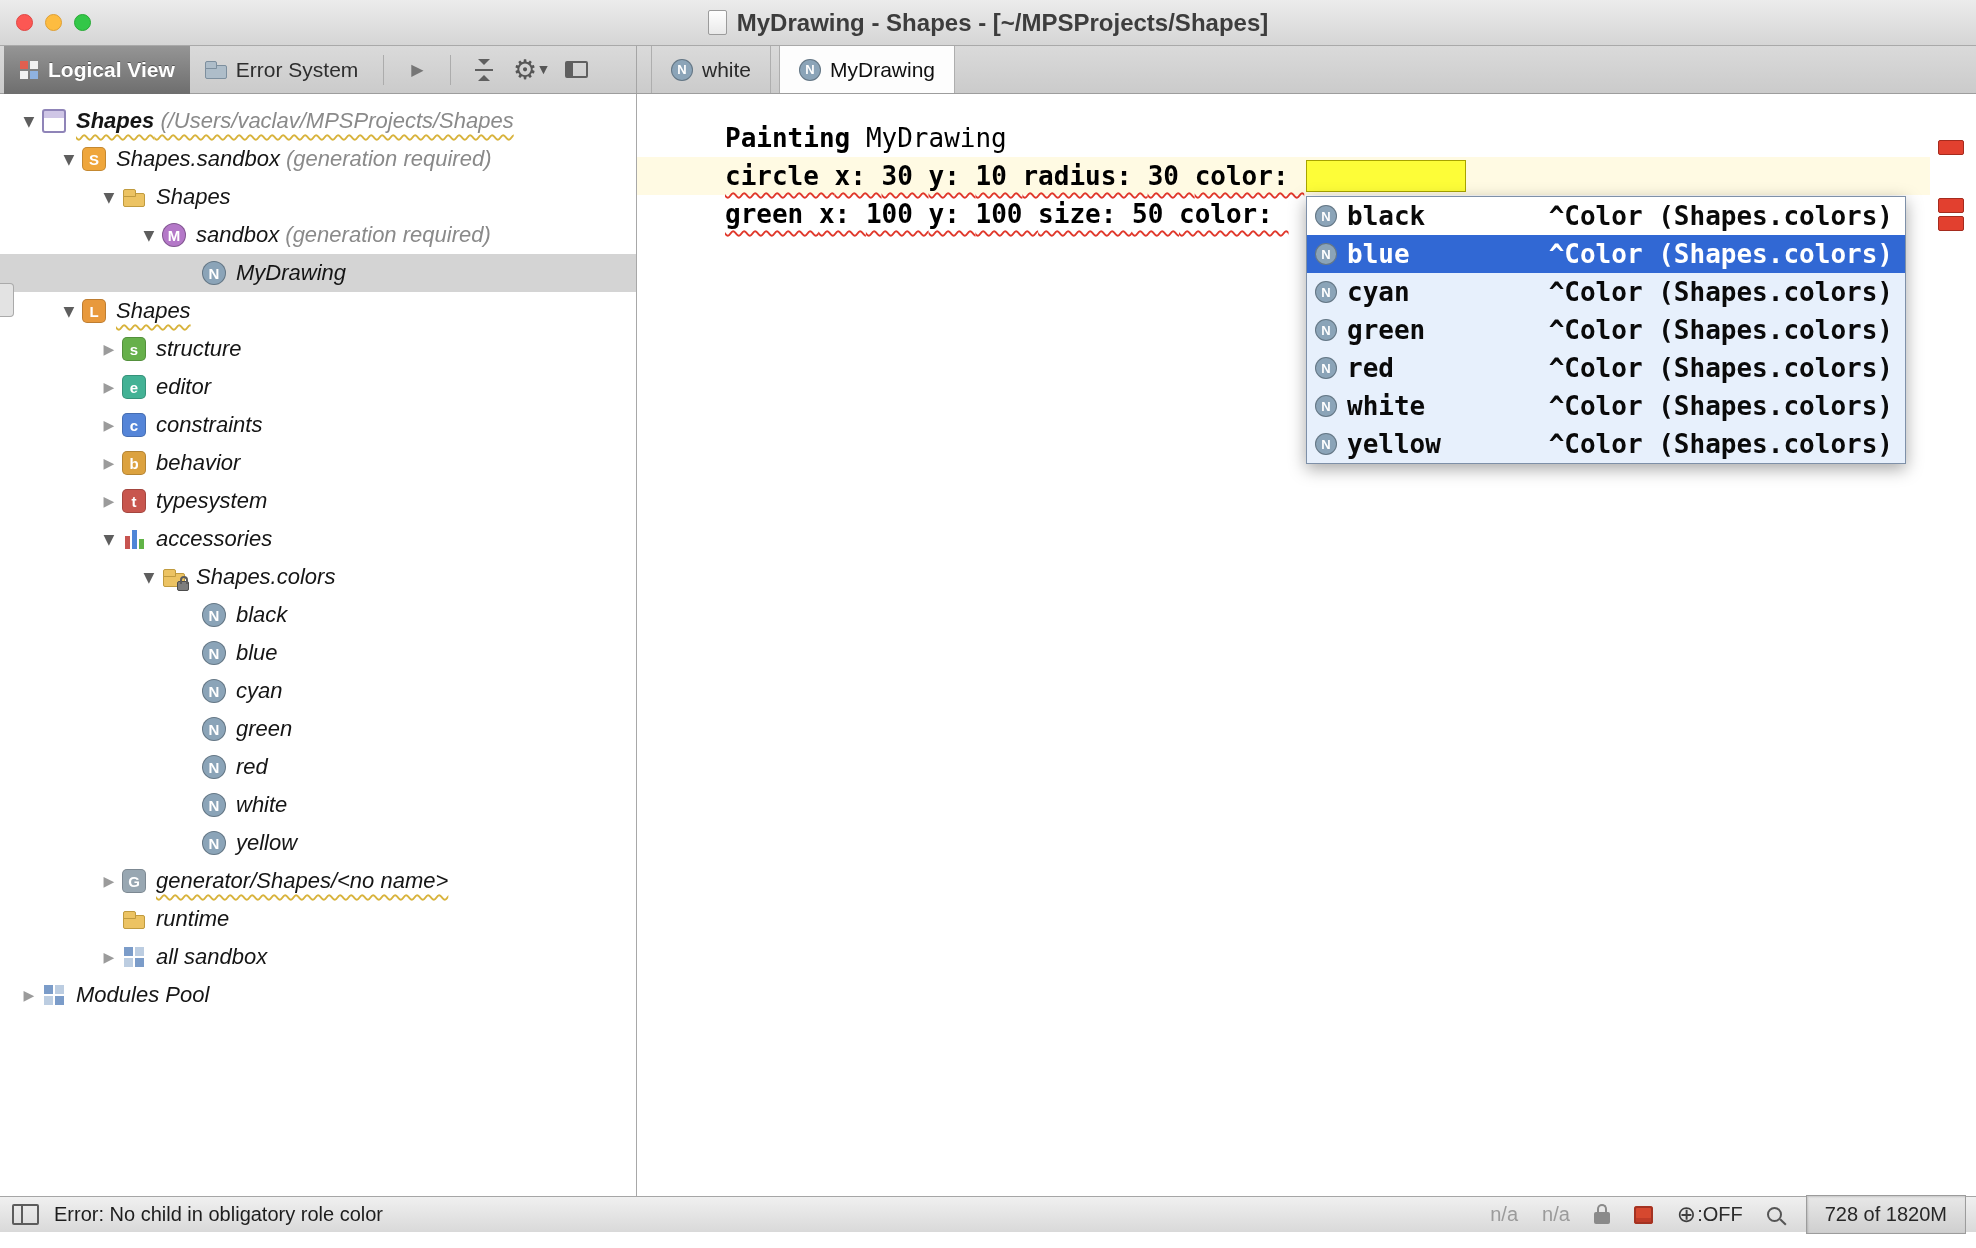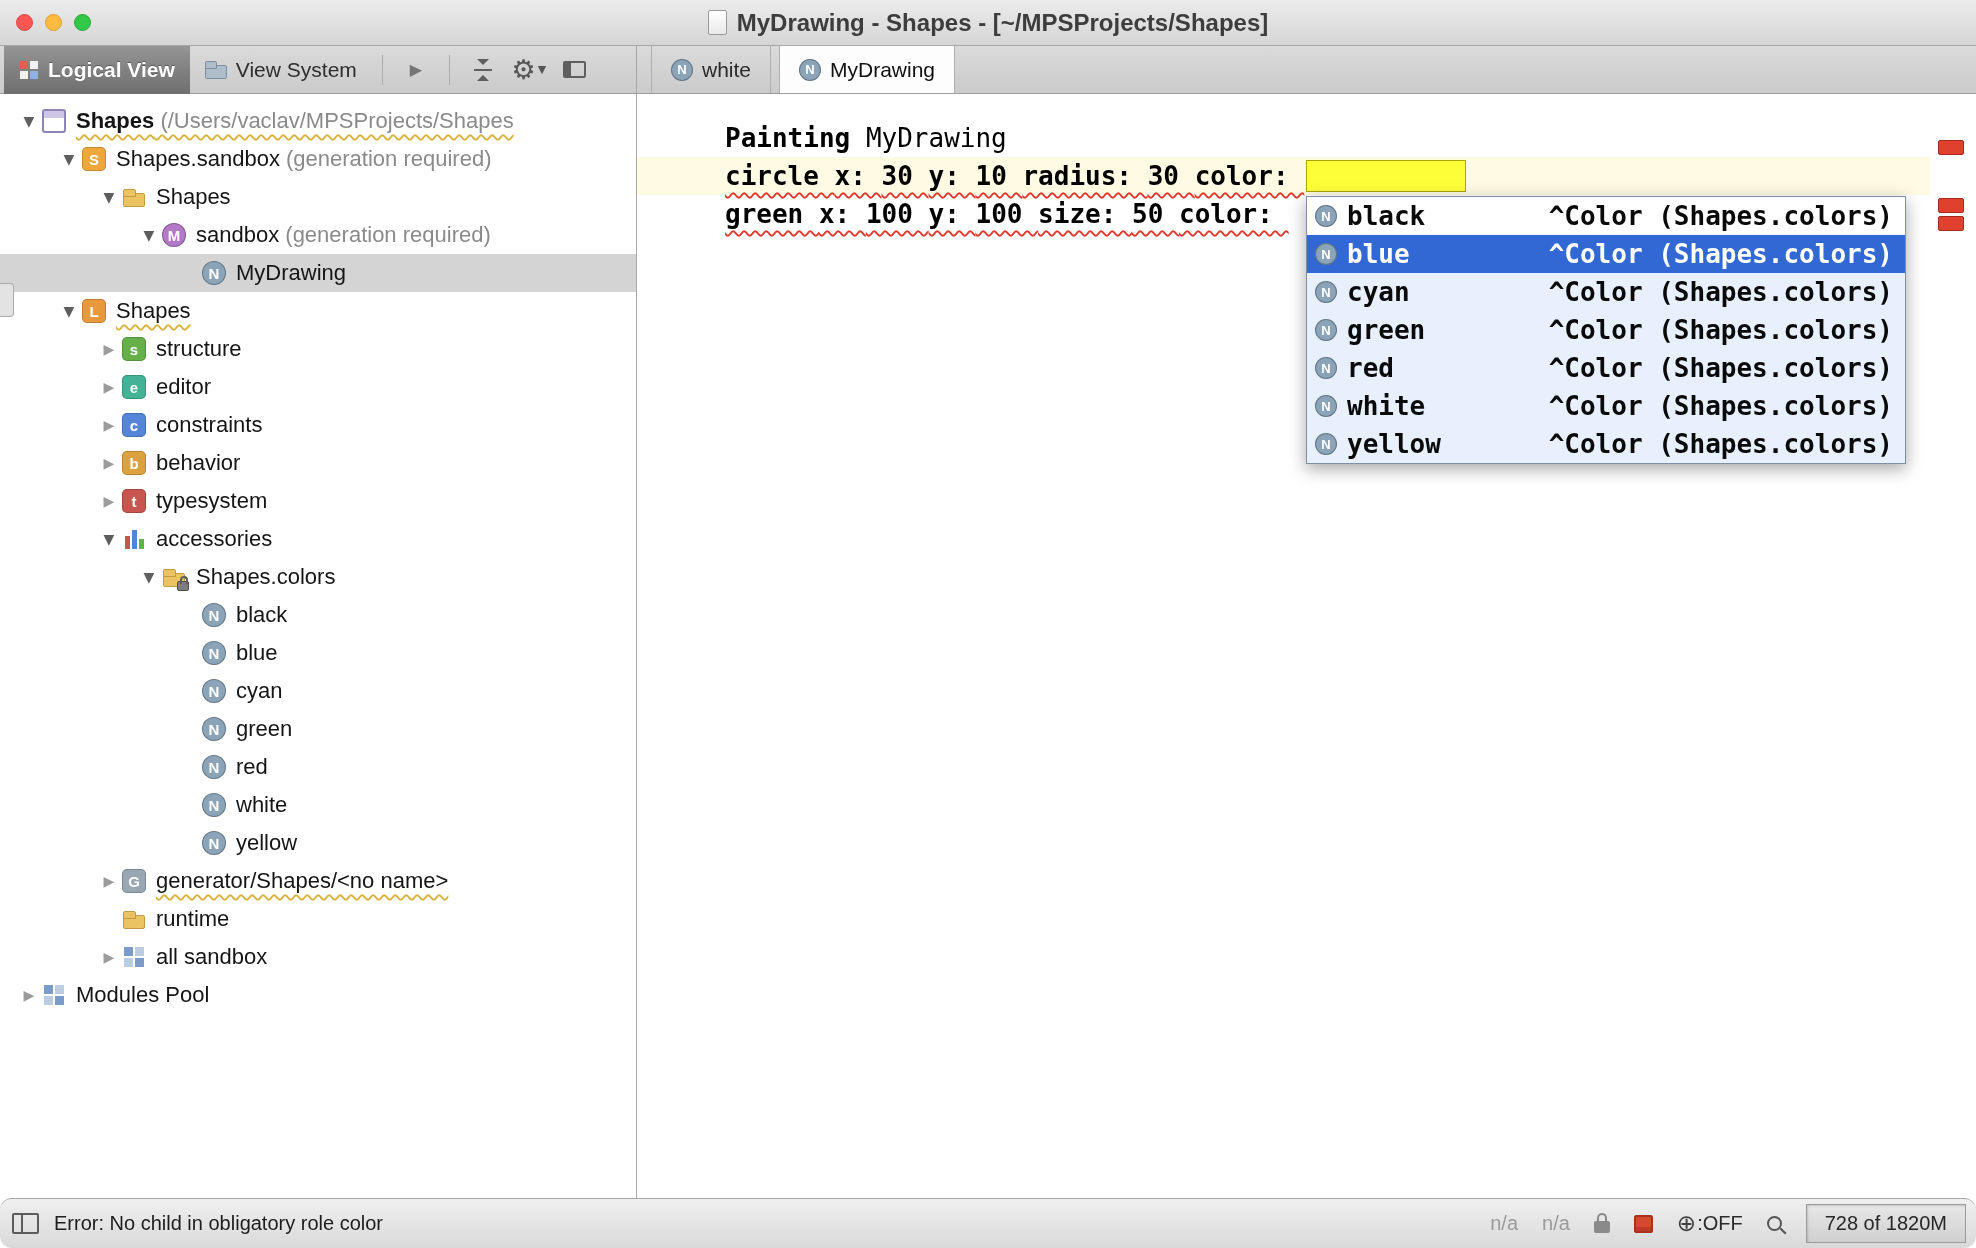--- a/index.html
+++ b/index.html
@@ -65,21 +65,21 @@
 
   
   .tree-pane { width:637px; flex:none; background:#fff; border-right:1px solid #a8a8a8;
     padding-top:8px; position:relative; overflow:hidden; }
   .tree-row { height:38px; display:flex; align-items:center; font-size:22px; color:#151515; white-space:nowrap; }
   .tree-row.selected { background:var(--tree-sel); }
   .tree-arrow { width:26px; flex:none; display:inline-flex; justify-content:center;
     font-size:14px; font-family:"DejaVu Sans",sans-serif; }
   .tree-arrow.expanded { color:#5e5e5e; }
   .tree-arrow.collapsed { color:#9b9b9b; }
-  .labelwrap { display:inline; }
+  .labelwrap { display:inline;font-style:italic; }
   .tree-label.bold { font-weight:bold; }
   .suffix { color:#8a8a8a; }
   .warn-underline { text-decoration-line:underline; text-decoration-style:wavy;
     text-decoration-color:var(--warn); text-decoration-thickness:2px; text-underline-offset:6px; }
 
   
   .ticon { width:24px; height:24px; margin-right:10px; flex:none; position:relative;
     display:inline-flex; align-items:center; justify-content:center;
     font-family:"Liberation Sans",sans-serif; font-weight:bold; font-size:15px; color:#fff; }
   .ticon.circle { border-radius:50%; box-shadow:inset 0 0 0 1px rgba(0,0,0,.28); }
@@ -126,23 +126,23 @@
     font-size:26px; font-weight:bold; color:#0a0a0a; }
   .popup-row.first { background:var(--popup-first); }
   .popup-row.selected { background:var(--accent); color:#fff; }
   .popup-row .ticon { width:22px; height:22px; font-size:13px; margin-right:10px; }
   .p-detail { margin-left:auto; }
 
   .stripe-mark { position:absolute; right:12px; width:26px; height:15px;
     background:#e2402f; border:1px solid #a52b1e; border-radius:2px; z-index:3; }
 
   
-  .statusbar { position:absolute; left:0; right:0; bottom:0; height:50px;
+  .statusbar { position:absolute; left:0; right:0; bottom:16px; height:36px;
     background:linear-gradient(#f0f0f0,#d9d9d9); border-top:1px solid #a6a6a6;
-    display:flex; align-items:center; padding:0 10px 0 12px; font-size:20px; color:#1d1d1d;border-radius:12px; }
+    display:flex; align-items:center; padding:0 10px 0 12px; font-size:20px; color:#1d1d1d; }
   .sb-icon { width:27px; height:21px; border:2px solid #5c5c5c; border-radius:2px; margin-right:15px;
     background:linear-gradient(90deg, transparent 0 7px, #5c5c5c 7px 9px, transparent 9px); flex:none; }
   .sb-right { margin-left:auto; display:flex; align-items:center; gap:24px; }
   .sb-na { color:#9b9b9b; }
   .lock-icon { position:relative; width:16px; height:12px; background:#8a8a8a; border-radius:2px; margin-top:7px; }
   .lock-icon::before { content:""; position:absolute; left:3px; top:-8px; width:6px; height:8px;
     border:2px solid #8a8a8a; border-bottom:none; border-radius:5px 5px 0 0; }
   .hector-icon { width:19px; height:18px; background:#d6482f; border-radius:3px;
     box-shadow:inset 0 0 0 2px #a33322, inset 0 -6px 0 #bf3b28; }
   .hl-level { display:flex; align-items:center; gap:1px; color:#2b2b2b; }
@@ -171,21 +171,21 @@
   </div>
 
   <div class="toolbar">
     <div class="tb-left">
       <div class="tw-btn active">
         <span class="lv-icon"></span>
         <span>Logical View</span>
       </div>
       <div class="tw-btn">
         <span class="fs-icon"></span>
-        <span>View System</span>
+        <span>Error System</span>
       </div>
       <span class="tb-divider"></span>
       <span class="tb-icon-btn">
         <span class="run-arrow">▶</span>
       </span>
       <span class="tb-divider"></span>
       <span class="tb-icon-btn">
         <span class="collapse-glyph">
             <span class="cg-bottom"></span>
           </span>

